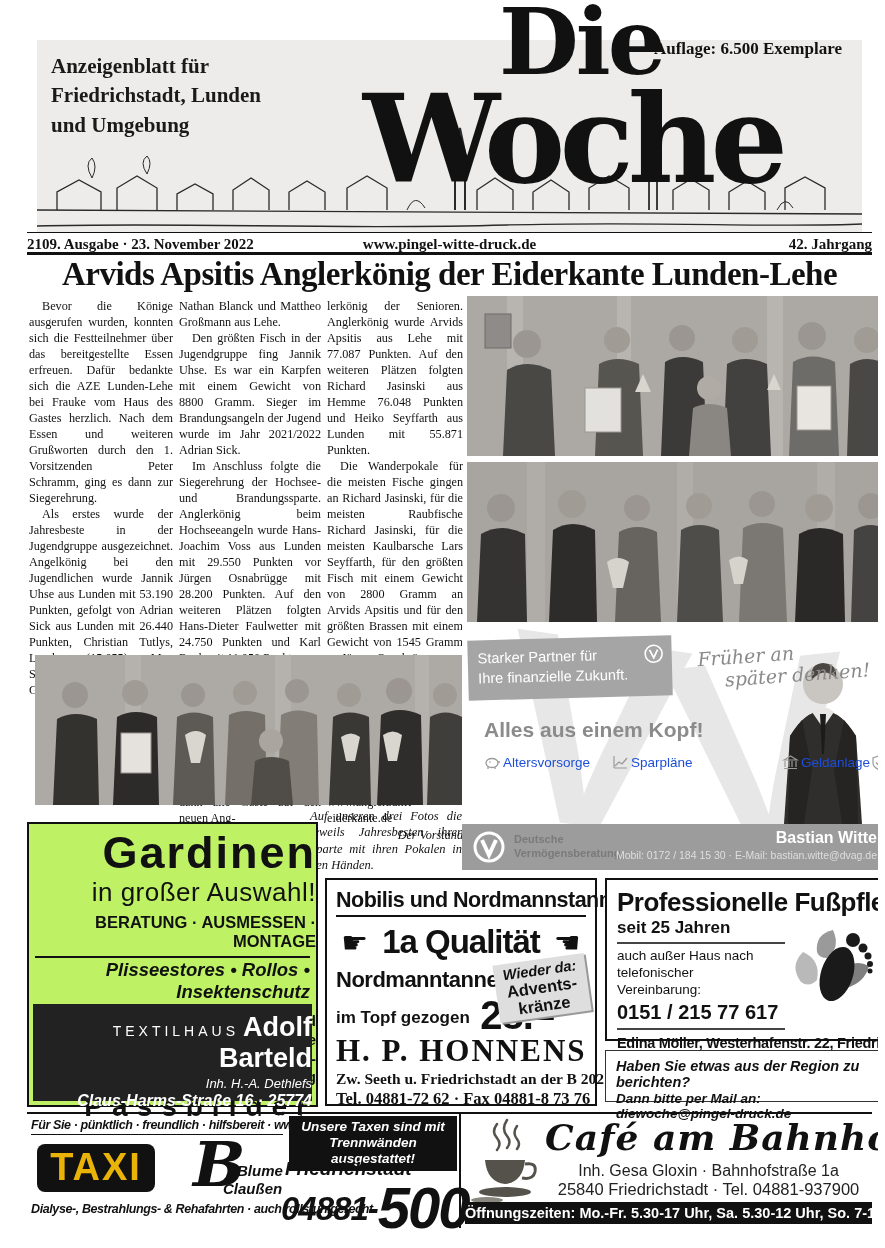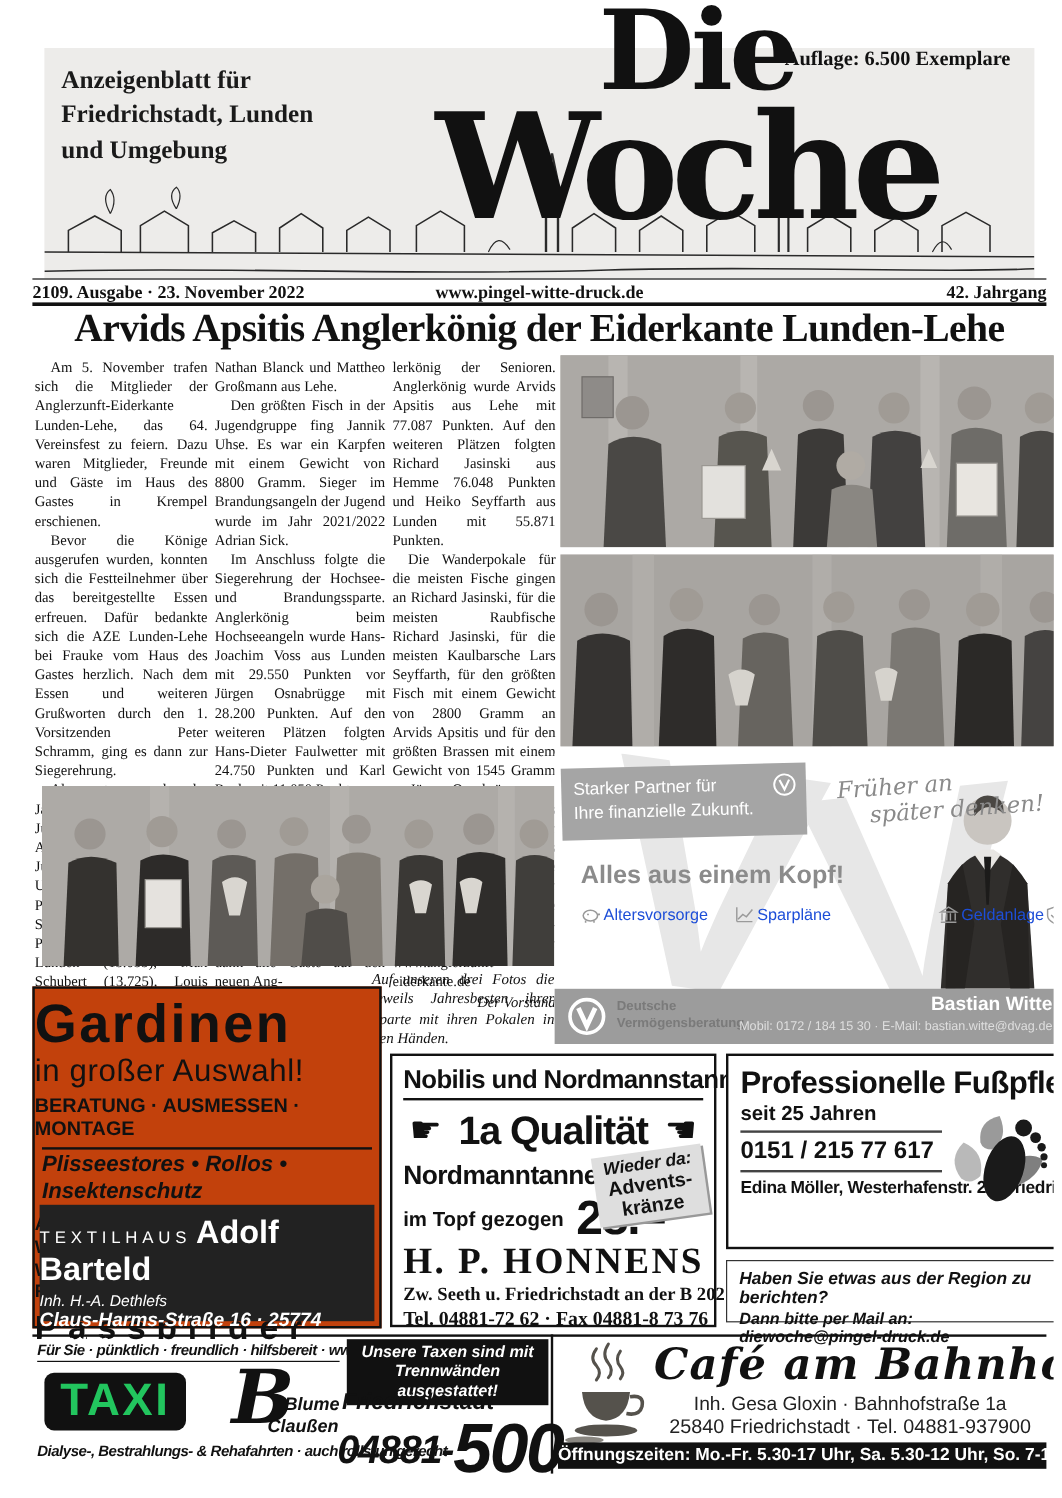--- a/index.html
+++ b/index.html
@@ -39,21 +39,21 @@
   .dvag-grid { position:absolute; left:22px; top:122px; width:280px; display:grid; grid-template-columns:128px 170px; grid-auto-rows:25px; grid-auto-flow:column; z-index:2; }
   .dvag-item { display:flex; align-items:center; gap:2px; font-size:13.5px; color:#1d4ed8; }
   .dvag-portrait { position:absolute; right:5px; top:22px; width:118px; height:174px; z-index:1; }
   .dvag-bar { position:absolute; left:0; bottom:0; width:425px; height:46px; background:#9c9c9c; z-index:2; }
   .dvag-brand { position:absolute; left:52px; top:9px; font-size:11px; font-weight:bold; color:#7a7a7a; line-height:1.25; }
   .dvag-agent { position:absolute; right:10px; top:5px; font-size:16px; font-weight:bold; color:#fff; }
   .dvag-contact { position:absolute; right:10px; top:25px; font-size:10.5px; color:#dedede; }
   .vcircle { width:34px; height:34px; }
 
   
-  .gard { position:absolute; left:20px; top:822px; width:291px; height:285px; border:2px solid #111; background:#c2410c; text-align:left; padding-top:6px; }
+  .gard { position:absolute; left:20px; top:822px; width:291px; height:285px; border:2px solid #111; background:#bef264; text-align:right; padding-top:6px; }
   .gard-title { font-size:45px; font-weight:bold; letter-spacing:2px; line-height:1.0; }
   .gard-sub { font-size:26px; font-weight:normal; letter-spacing:0.5px; margin-top:2px; }
   .gard-line1 { font-size:16.5px; font-weight:bold; margin-top:5px; }
   .gard-prod { font-size:18.5px; font-weight:bold; font-style:italic; border-top:2px solid #111; border-bottom:2.5px solid #111; margin:5px 6px 0; padding:1px 0 2px; }
   .gard-svc { font-size:15px; font-weight:bold; margin-top:5px; line-height:1.25; }
   .gard-pass { font-size:28px; font-weight:bold; letter-spacing:9px; margin-top:4px; }
   .gard-dark { position:absolute; left:4px; right:4px; bottom:4px; height:97px; background:#222; color:#fff; padding-top:8px; }
   .gard-store { font-size:14px; letter-spacing:4px; }
   .gard-store b { font-size:27px; letter-spacing:0; margin-left:4px; }
   .gard-owner { font-style:italic; font-size:13px; margin-top:2px; }
@@ -89,21 +89,21 @@
   
   .region { position:absolute; left:598px; top:1050px; width:282px; height:52px; border:1.5px solid #333; padding:7px 10px; font-style:italic; font-weight:bold; }
   .region .r1 { font-size:14.5px; }
   .region .r2 { font-size:13.5px; margin-top:1px; }
 
   
   .strip-rule { position:absolute; left:20px; top:1112px; width:845px; border-top:2px solid #111; }
   .strip-div { position:absolute; left:452px; top:1112px; height:116px; border-left:2px solid #111; }
   .taxi { position:absolute; left:20px; top:1116px; width:430px; height:116px; }
   .taxi-top { position:absolute; left:4px; top:2px; width:252px; font-size:12.5px; font-weight:bold; font-style:italic; border-bottom:1.5px solid #111; padding-bottom:2px; white-space:nowrap; letter-spacing:-0.4px; }
-  .taxi-box { position:absolute; left:10px; top:28px; width:118px; height:48px; background:#111; color:#22c55e; border-radius:8px; text-align:center; font-size:38px; font-weight:bold; letter-spacing:2px; line-height:46px; }
+  .taxi-box { position:absolute; left:10px; top:28px; width:118px; height:48px; background:#111; color:#eab308; border-radius:8px; text-align:center; font-size:38px; font-weight:bold; letter-spacing:2px; line-height:46px; }
   .taxi-logo { position:absolute; left:138px; top:20px; width:120px; height:60px; }
   .taxi-b { position:absolute; left:28px; top:-8px; font-family:"DejaVu Serif", serif; font-style:italic; font-weight:bold; font-size:62px; }
   .taxi-n1 { position:absolute; left:72px; top:26px; font-size:15px; font-weight:bold; font-style:italic; }
   .taxi-n2 { position:absolute; left:58px; top:44px; font-size:15px; font-weight:bold; font-style:italic; }
   .taxi-bottom { position:absolute; left:4px; top:86px; font-size:12.5px; font-weight:bold; font-style:italic; white-space:nowrap; letter-spacing:-0.4px; }
   .taxi-badge { position:absolute; left:262px; top:0px; width:168px; background:#111; color:#fff; font-size:13.5px; font-weight:bold; font-style:italic; text-align:center; padding:3px 4px; line-height:1.2; }
   .taxi-city { position:absolute; left:258px; top:42px; font-size:19px; font-weight:bold; font-style:italic; }
   .taxi-phone { position:absolute; left:254px; top:58px; font-style:italic; font-weight:bold; white-space:nowrap; }
   .taxi-phone .pp { font-size:33px; letter-spacing:-1px; }
   .taxi-phone .pb { font-size:58px; letter-spacing:-2px; vertical-align:-8px; }
@@ -157,21 +157,20 @@
   <div class="dateline">
     <span class="dl-l">2109. Ausgabe · 23. November 2022</span>
     <span class="dl-c">www.pingel-witte-druck.de</span>
     <span class="dl-r">42. Jahrgang</span>
   </div>
   <div class="rule-thick"></div>
 
   <h1 class="headline">Arvids Apsitis Anglerkönig der Eiderkante Lunden-Lehe</h1>
 
   <div class="col" style="left:22px; width:144px;">
-      <p>Am 5. November trafen sich die Mitglieder der Anglerzunft-Eiderkante Lunden-Lehe, das 64. Vereinsfest zu feiern. Dazu waren Mitglieder, Freunde und Gäste im Haus des Gastes in Krempel erschienen.</p>
       <p>Bevor die Könige ausgerufen wurden, konnten sich die Festteilnehmer über das bereitgestellte Essen erfreuen. Dafür bedankte sich die AZE Lunden-Lehe bei Frauke vom Haus des Gastes herzlich. Nach dem Essen und weiteren Grußworten durch den 1. Vorsitzenden Peter Schramm, ging es dann zur Siegerehrung.</p>
       <p>Als erstes wurde der Jahresbeste in der Jugendgruppe ausgezeichnet. Angelkönig bei den Jugendlichen wurde Jannik Uhse aus Lunden mit 53.190 Punkten, gefolgt von Adrian Sick aus Lunden mit 26.440 Punkten, Christian Tutlys, Lunden (15.055), Max Schubert (13.725), Louis Glöde (12.705),</p>
     </div>
   <div class="col col-cont" style="left:172px; width:142px;">
       <p>Nathan Blanck und Mattheo Großmann aus Lehe.</p>
       <p>Den größten Fisch in der Jugendgruppe fing Jannik Uhse. Es war ein Karpfen mit einem Gewicht von 8800 Gramm. Sieger im Brandungsangeln der Jugend wurde im Jahr 2021/2022 Adrian Sick.</p>
       <p>Im Anschluss folgte die Siegerehrung der Hochsee- und Brandungssparte. Anglerkönig beim Hochseeangeln wurde Hans-Joachim Voss aus Lunden mit 29.550 Punkten vor Jürgen Osnabrügge mit 28.200 Punkten. Auf den weiteren Plätzen folgten Hans-Dieter Faulwetter mit 24.750 Punkten und Karl Rauh mit 11.050 Punkten.</p>
       <p>Sieger beim Brandungsangeln wurde Jürgen Osnabrügge mit 324 Punkten, gefolgt von Peter Schramm mit 301 Punkten und Lars Seyffarth mit 249 Punkten.</p>
       <p>Zum Schluß warteten dann alle Gäste auf den neuen Ang-</p>
     </div>
@@ -387,20 +386,24 @@
     </div>
     <div class="honn-name">H. P. HONNENS</div>
     <div class="honn-addr">Zw. Seeth u. Friedrichstadt an der B 202</div>
     <div class="honn-tel">Tel. 04881-72 62 · Fax 04881-8 73 76</div>
   </div>
 
   <div class="fuss">
     <div class="fuss-title">Professionelle Fußpflege</div>
     <div class="fuss-since">seit 25 Jahren</div>
     <hr>
+    <div class="fuss-note">
+      <div>auch außer Haus nach</div>
+      <div>telefonischer Vereinbarung:</div>
+    </div>
     <div class="fuss-phone">0151 / 215 77 617</div>
     <hr>
     <div class="fuss-addr">Edina Möller, Westerhafenstr. 22, Friedrichstadt</div>
     <svg class="fuss-logo" viewBox="0 0 96 92">
       <path d="M20,60 Q8,44 22,30 Q40,38 36,58 Q28,66 20,60" fill="#b9b9b9"></path>
       <path d="M36,30 Q34,12 52,8 Q60,26 46,36 Q38,36 36,30" fill="#9a9a9a"></path>
       <path d="M66,66 Q84,60 88,44 Q72,36 62,50 Q60,62 66,66" fill="#7f7f7f"></path>
       <ellipse cx="56" cy="52" rx="16" ry="28" transform="rotate(18 56 52)" fill="#1a1a1a"></ellipse>
       <circle cx="72" cy="18" r="7" fill="#1a1a1a"></circle>
       <circle cx="82" cy="26" r="4.5" fill="#1a1a1a"></circle>

